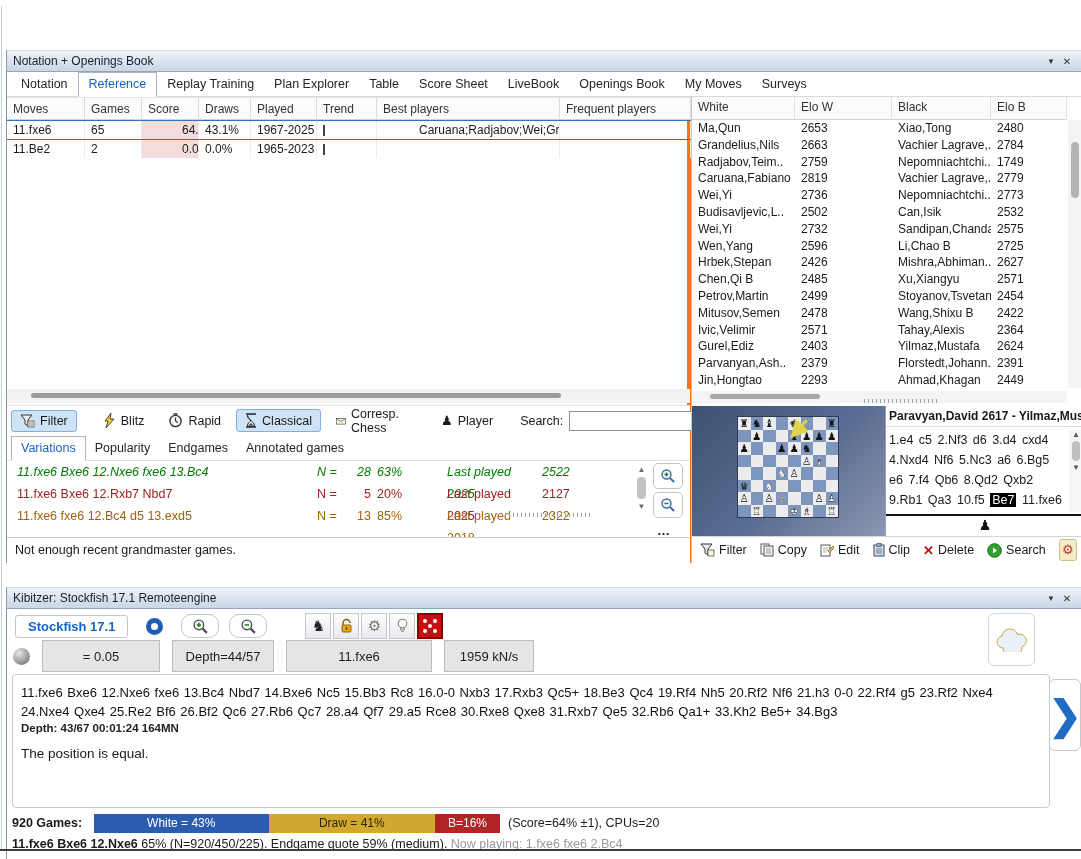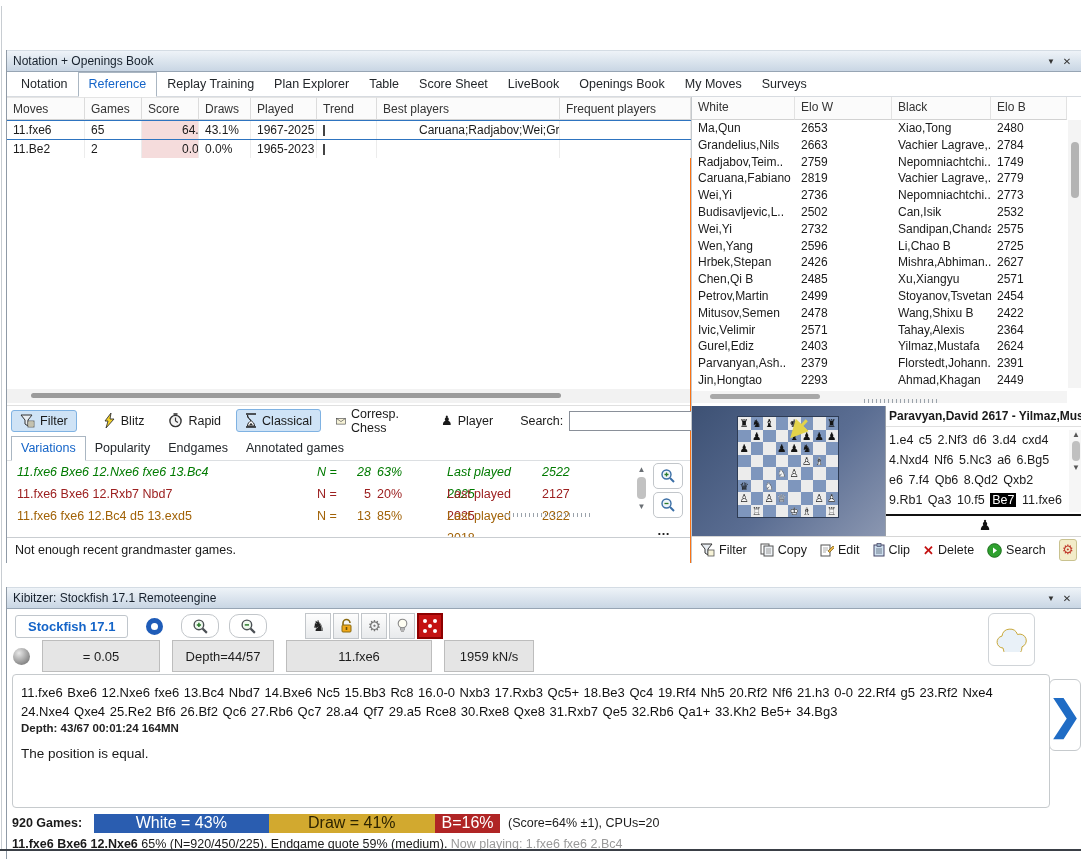--- a/index.html
+++ b/index.html
@@ -14,21 +14,21 @@
   .titlebar { height:22px; background:linear-gradient(#eef3f8,#c9d6e4); border-top:1px solid #d4dce4; border-bottom:1px solid #97a5b4; display:flex; align-items:center; padding:0 6px; font-size:12px; color:#16202c; }
   .titlebar .t-title { flex:1; }
   .titlebar .t-btn { width:16px; text-align:center; font-size:10px; color:#333; cursor:default; }
 
   
   .tabbar { height:25px; display:flex; align-items:flex-end; padding-left:4px; background:#fff; border-bottom:1px solid #d7dbe0; }
   .tab { font-size:12.5px; padding:4px 10px 5px; color:#23272b; }
   .tab.active { color:#1464c8; border:1px solid #aab6c2; border-bottom:1px solid #fff; background:#fff; margin-bottom:-1px; }
 
   
-  #left-col { position:absolute; left:0; top:47px; width:684px; height:466px; border-right:1px solid #f97316; }
+  #left-col { position:absolute; left:0; top:47px; width:684px; height:466px; border-right:4px solid #f97316; }
   .mtable { position:absolute; left:0; top:0; width:684px; }
   .mrow { display:grid; grid-template-columns:78px 57px 57px 52px 66px 60px 183px 131px; }
   .mrow > div { padding:2px 6px; font-size:12px; overflow:hidden; white-space:nowrap; }
   .mhead > div { background:#fbfbfb; border-right:1px solid #dcdcdc; border-bottom:1px solid #d2d2d2; border-top:1px solid #e4e4e4; color:#333; height:23px; line-height:19px; }
   .mdata > div { height:18px; line-height:15px; border-right:1px solid #ececec; }
   .mdata .score-cell { background:#f5dcdc;padding-left:40px; }
   .mdata.selected { border-top:1.5px solid #2e74c0; border-bottom:1.5px solid #2e74c0; }
   .trend-tick { display:inline-block; width:2px; height:11px; background:#444; vertical-align:middle; }
   .best-cell { padding-left:42px !important; }
 
@@ -112,21 +112,21 @@
 
   #analysis-box { position:absolute; left:5px; top:87px; width:1038px; height:134px; border:1px solid #c6cacd; border-radius:4px; background:#fff; padding:8px 8px; }
   #engine-line { font-size:13px; line-height:19px; color:#111; word-spacing:1px; }
   #depth-line { font-size:11.5px; color:#222; margin-top:1px; font-weight:600; }
   #assessment { font-size:13.5px; margin-top:12px; }
   #chevron-btn { position:absolute; left:1042px; top:92px; width:32px; height:72px; border:1px solid #c6cacd; border-radius:6px; background:#fff; color:#1f6cc5; font-size:40px; font-weight:bold; display:flex; align-items:center; justify-content:center; }
 
   #stats-row { position:absolute; left:5px; top:226px; width:1060px; height:20px; display:flex; align-items:center; font-size:12.5px; }
   #games-label { font-weight:bold; width:82px; }
   #score-bar { display:flex; width:406px; height:19px; }
-  #score-bar .seg { height:19px; display:flex; align-items:center; justify-content:center; font-size:16px; }
+  #score-bar .seg { height:19px; display:flex; align-items:center; justify-content:center; font-size:12px; }
   #score-suffix { margin-left:8px; color:#1d1d1d; }
   #summary-row { position:absolute; left:5px; top:250px; width:1060px; font-size:12.5px; white-space:nowrap; }
   #summary-row b { font-weight:bold; }
   #now-playing { color:#9a9a9a; }
 
   .dots-h { position:absolute; height:4px; background:repeating-linear-gradient(90deg,#9aa2aa 0 1px,transparent 1px 4px); }
   #bottom-line { position:absolute; left:0; top:849px; width:1081px; height:2px; background:#3a3f46; }
   .icon-svg { display:block; }
 </style>
 </head>

